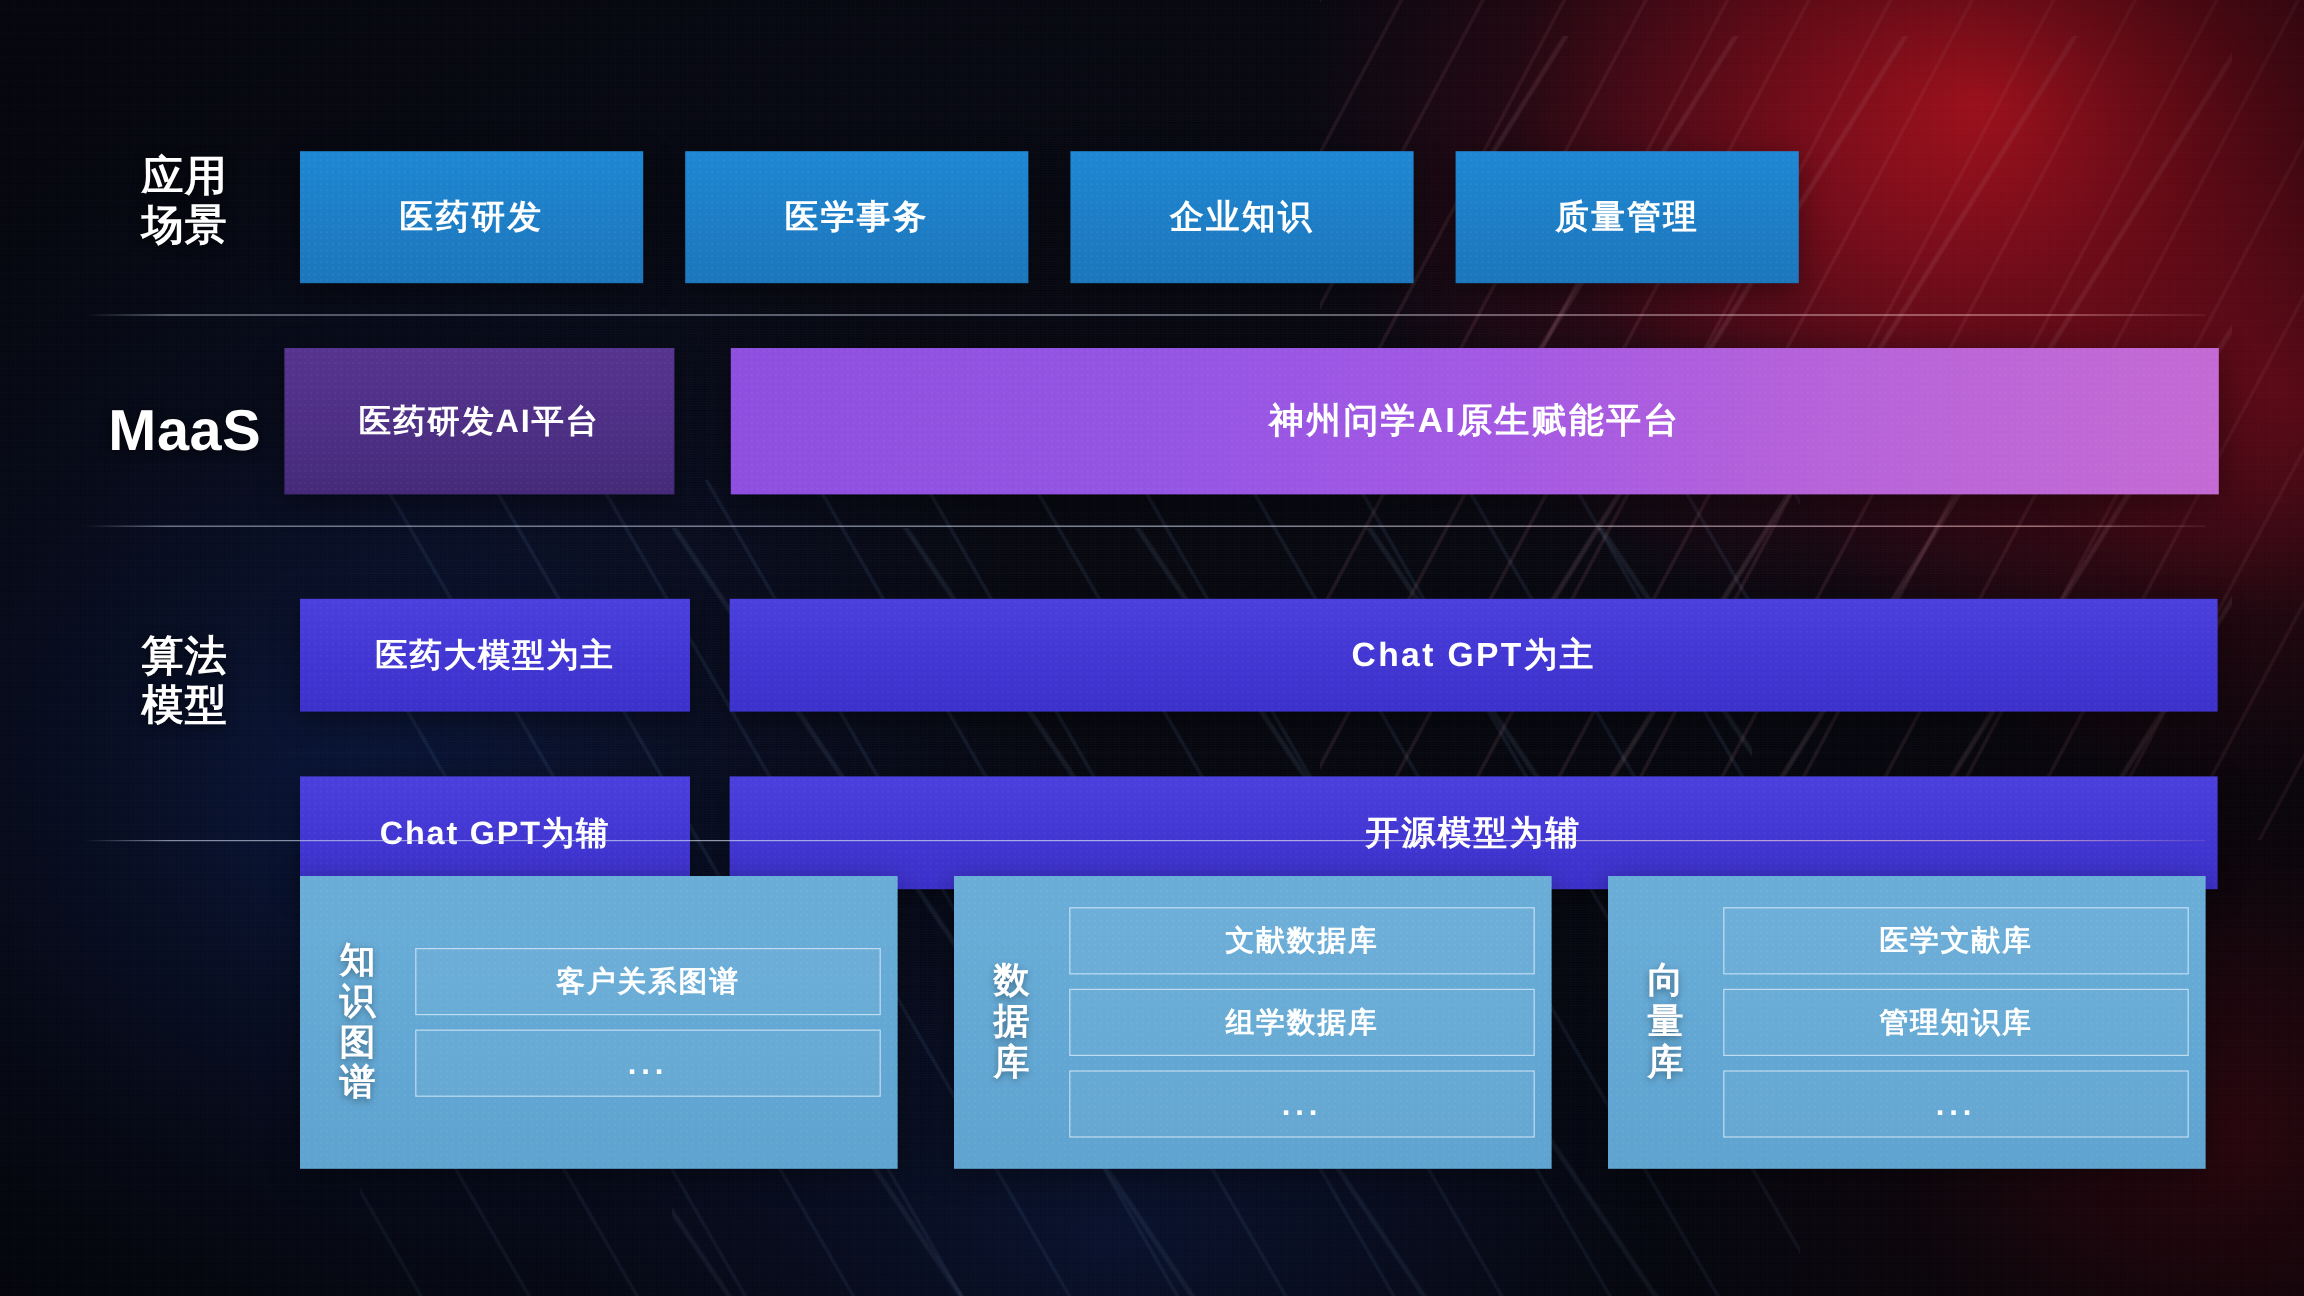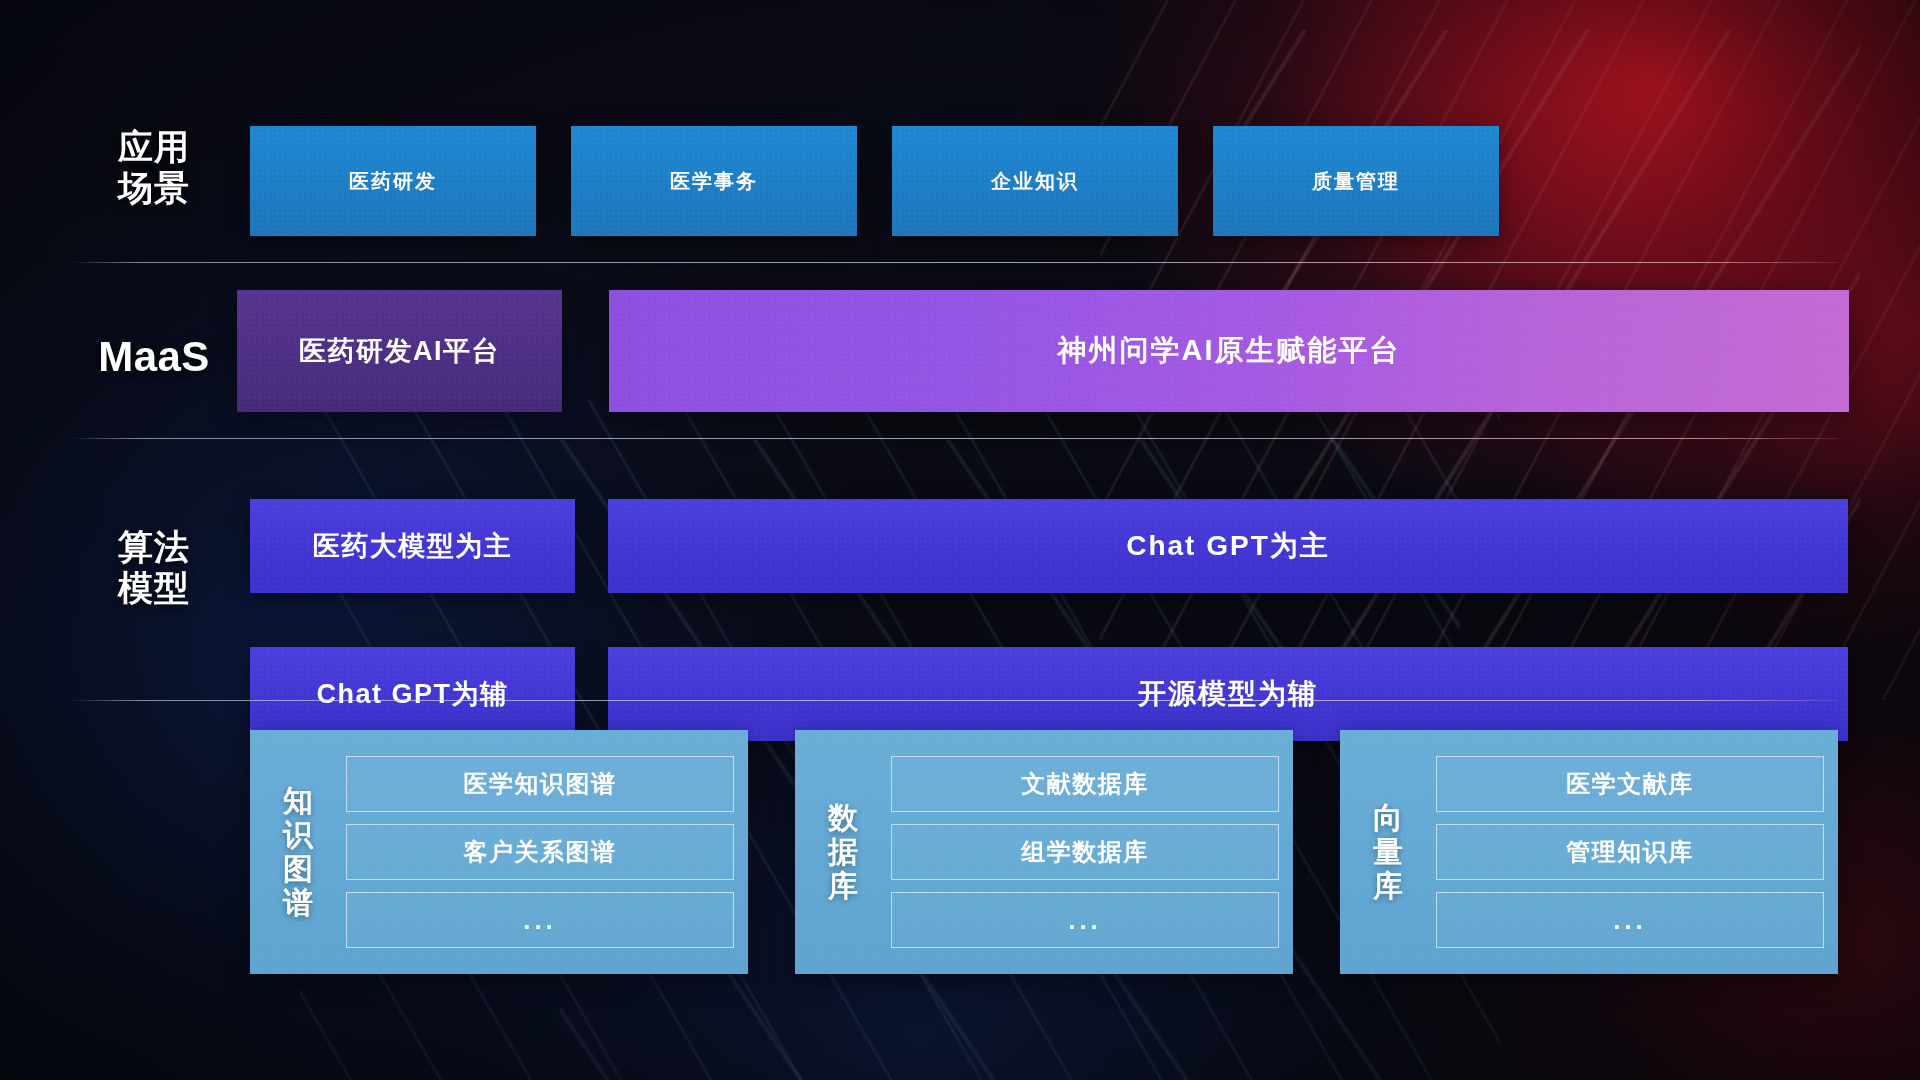--- a/index.html
+++ b/index.html
@@ -114,21 +114,21 @@
     left: 0;
     width: 168px;
     text-align: center;
     color: #ffffff;
     font-weight: 700;
     font-size: 35px;
     line-height: 1.18;
     letter-spacing: 1px;
     text-shadow: 0 2px 10px rgba(0,0,0,0.75);
   }
-  .row-label.en { font-size: 42px; letter-spacing: 0.5px; }
+  .row-label.en { font-size: 48px; letter-spacing: 0.5px; }
   .divider {
     position: absolute;
     left: 70px;
     width: 1768px;
     height: 1px;
     background: linear-gradient(90deg, rgba(205,215,235,0.00) 0%, rgba(205,215,235,0.62) 4%, rgba(215,225,245,0.70) 50%, rgba(255,200,205,0.66) 92%, rgba(255,190,195,0.10) 100%);
   }
 
   
   #row-apps { top: 126px; height: 110px; }
@@ -140,21 +140,21 @@
     gap: 35px;
   }
   .app-card {
     width: 286px;
     height: 110px;
     background: linear-gradient(180deg, #1e87d4 0%, #1d7ec6 50%, #1c76bb 100%);
     display: flex;
     align-items: center;
     justify-content: center;
     color: #ffffff;
-    font-size: 20px;
+    font-size: 28px;
     font-weight: 600;
     letter-spacing: 2px;
     box-shadow: 0 6px 22px rgba(0,0,0,0.40);
     position: relative;
   }
   .app-card::after {
     content: "";
     position: absolute; inset: 0;
     background-image: radial-gradient(rgba(255,255,255,0.10) 1px, rgba(0,0,0,0) 1px);
     background-size: 5px 5px;
@@ -369,21 +369,20 @@
       <div class="know-wrap">
 
         <div class="know-group">
           <div class="know-title">
             <div>知</div>
             <div>识</div>
             <div>图</div>
             <div>谱</div>
           </div>
           <div class="know-items">
-            <div class="know-item">医学知识图谱</div>
             <div class="know-item">客户关系图谱</div>
             <div class="know-item ellipsis">...</div>
           </div>
         </div>
 
         <div class="know-group">
           <div class="know-title">
             <div>数</div>
             <div>据</div>
             <div>库</div>

